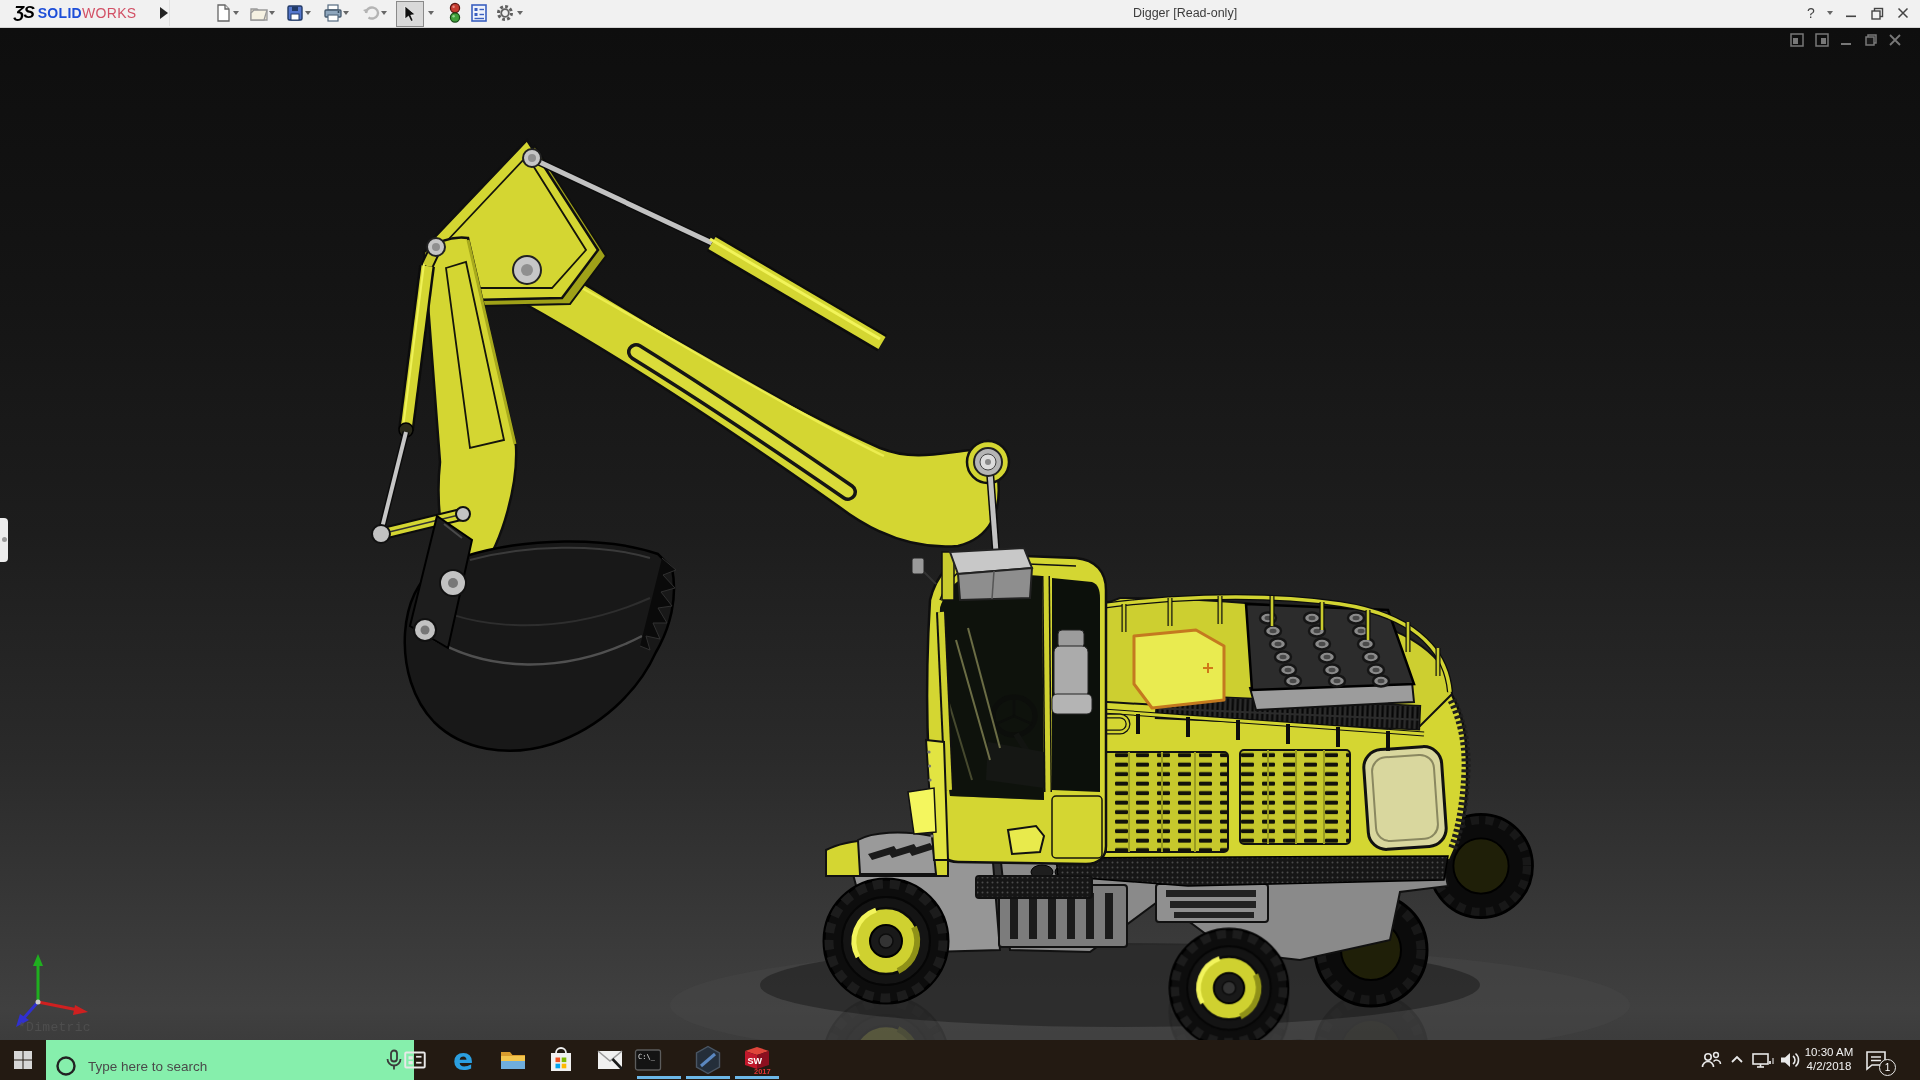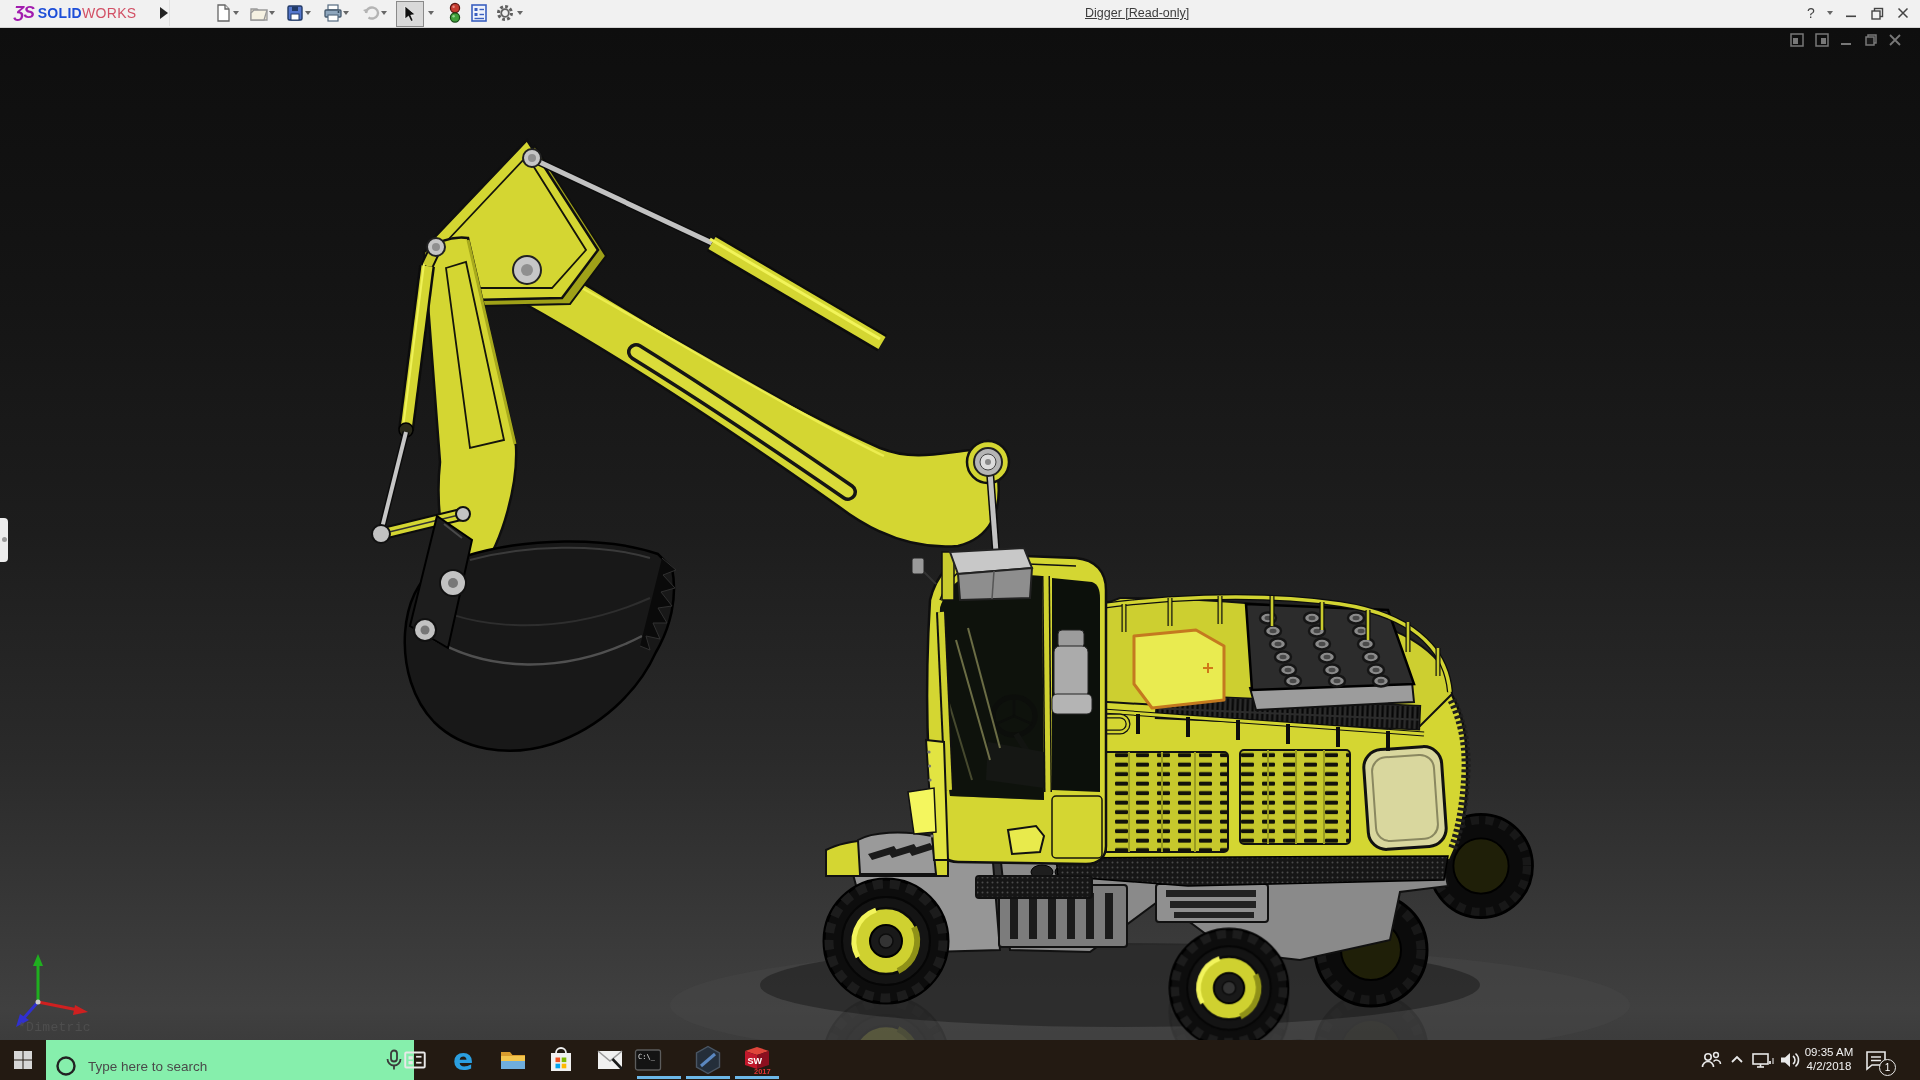--- a/index.html
+++ b/index.html
@@ -4,31 +4,31 @@
 <style>
   html,body{margin:0;padding:0;background:#000;}
   body{width:1920px;height:1080px;position:relative;overflow:hidden;
        font-family:"Liberation Sans", sans-serif; -webkit-font-smoothing:antialiased;}
 
   
   .titlebar{position:absolute;left:0;top:0;width:1920px;height:27px;background:#f1f1f1;
             border-bottom:1px solid #d4d4d4;z-index:30;}
   .logo{position:absolute;left:0;top:0;width:155px;height:26px;display:flex;align-items:center;
         padding-left:14px;border-right:1px solid #e0e0e0;}
-  .logo-mark{color:#a21caf;font-weight:bold;font-style:italic;font-size:17px;letter-spacing:-1px;margin-right:4px;}
+  .logo-mark{color:#000000;font-weight:bold;font-style:italic;font-size:17px;letter-spacing:-1px;margin-right:4px;}
   .logo-bold{color:#1d4ed8;font-weight:bold;font-size:14px;letter-spacing:.3px;}
   .logo-light{color:#d25065;font-weight:normal;font-size:14px;letter-spacing:.3px;}
   .flyout-arrow{position:absolute;left:160px;top:7px;width:0;height:0;
       border-top:6px solid transparent;border-bottom:6px solid transparent;border-left:8px solid #222;}
   .tb-ico{position:absolute;top:2px;width:22px;height:22px;display:flex;align-items:center;justify-content:center;}
   .caret{position:absolute;top:11px;width:0;height:0;border-left:3.5px solid transparent;
          border-right:3.5px solid transparent;border-top:4px solid #666;}
   .selectbtn{position:absolute;left:396px;top:1px;width:26px;height:24px;background:#d9d9d9;
              border:1px solid #8a8a8a;display:flex;align-items:center;justify-content:center;}
-  .tb-title{position:absolute;left:1085px;top:6px;width:200px;font-size:12.5px;color:#3c3c3c;text-decoration:underline;}
+  .tb-title{position:absolute;left:1085px;top:6px;width:200px;text-align:center;font-size:12.5px;color:#3c3c3c;}
   .winctl{position:absolute;top:4px;width:18px;height:18px;display:flex;align-items:center;justify-content:center;}
   .helpq{font-size:14px;color:#444;}
 
   
   .viewport{position:absolute;left:0;top:27px;width:1920px;height:1013px;
      background:linear-gradient(180deg,#0e0e0e 0%,#141414 25%,#1d1d1d 50%,#2a2a2a 72%,#383838 88%,#404040 97%,#3c3c3c 100%);
      z-index:1;font-family:Liberation Mono, monospace;}
   .docctl{position:absolute;top:5px;width:16px;height:16px;display:flex;align-items:center;justify-content:center;}
   .featuretab{position:absolute;left:0;top:491px;width:8px;height:44px;background:#ececec;
               border-radius:0 4px 4px 0;}
@@ -644,21 +644,21 @@
       </svg>
   </div>
   <div class="tray-ico" style="left:1778px">
     <svg width="22" height="22" viewBox="0 0 22 22">
       <path d="M3 8.5 h4 l5,-4.5 v14 l-5,-4.5 h-4 z" fill="#e8e8e8"></path>
       <path d="M15 7 a5 5 0 0 1 0,8" fill="none" stroke="#e8e8e8" stroke-width="1.6"></path>
       <path d="M17.5 4.5 a8.5 8.5 0 0 1 0,13" fill="none" stroke="#e8e8e8" stroke-width="1.6"></path>
       </svg>
   </div>
   <div class="clock">
-    <div>09:35 AM</div>
+    <div>10:30 AM</div>
     <div>4/2/2018</div>
   </div>
   <div class="tray-ico" style="left:1864px">
     <svg width="24" height="22" viewBox="0 0 24 22">
       <path d="M3 3 h18 v13 h-13 l-5 4 z" fill="#231a12" stroke="#e8e8e8" stroke-width="1.6"></path>
       <line x1="7" y1="8" x2="17" y2="8" stroke="#e8e8e8" stroke-width="1.5"></line>
       <line x1="7" y1="11.5" x2="17" y2="11.5" stroke="#e8e8e8" stroke-width="1.5"></line>
       </svg>
   </div>
   <div class="badge">1</div>

